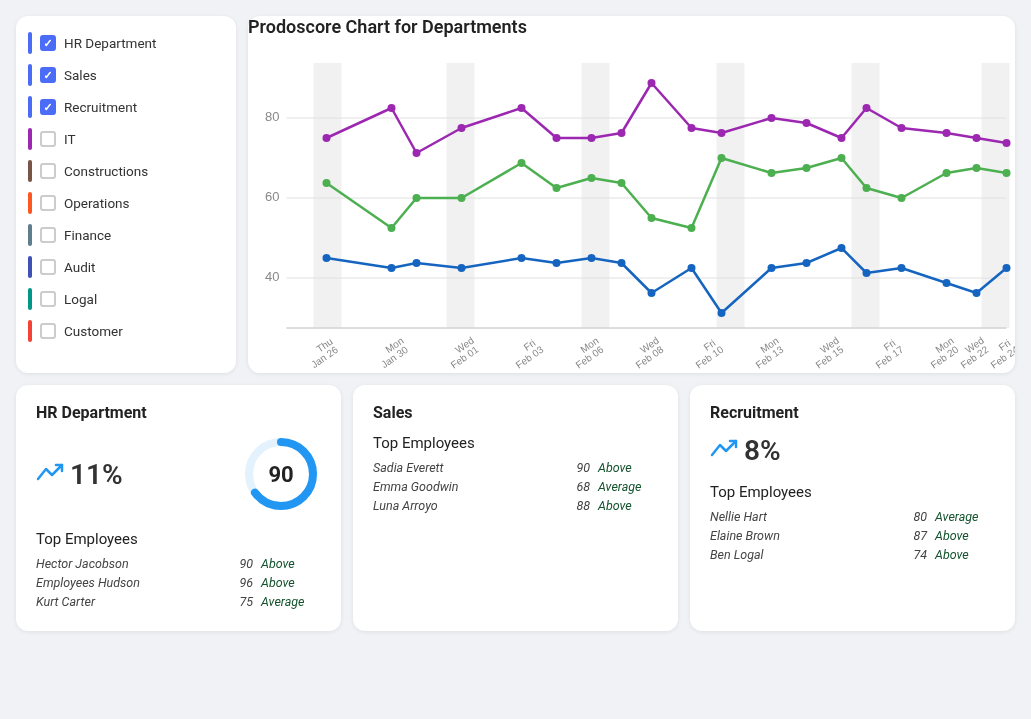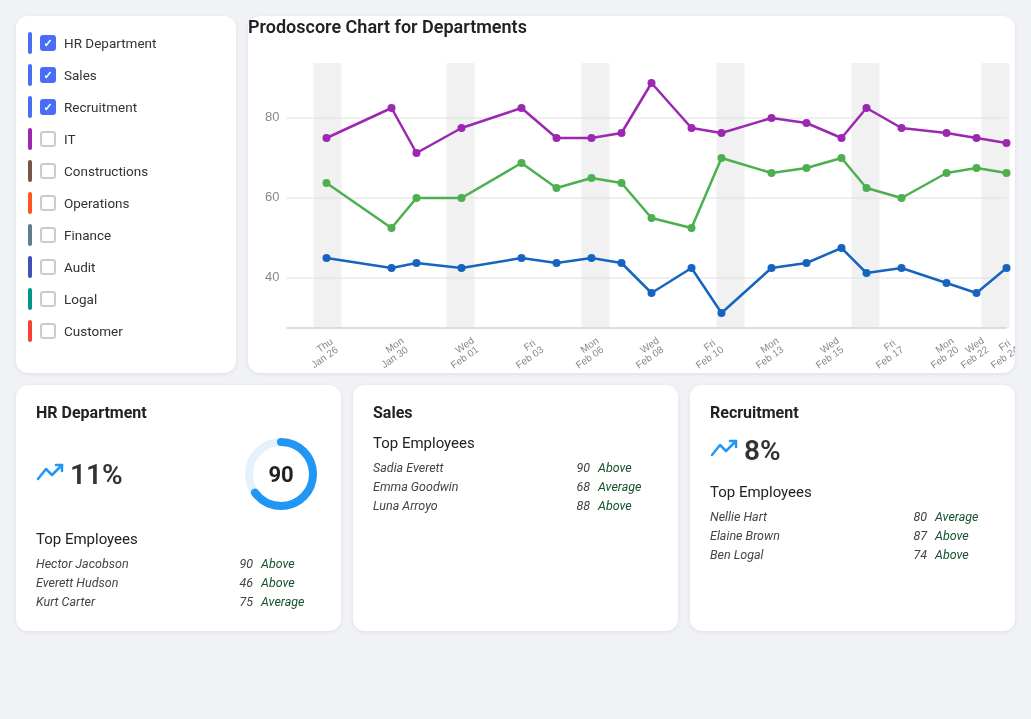--- a/index.html
+++ b/index.html
@@ -359,22 +359,22 @@
     <span class="donut-score">90</span>
   </div>
       </div>
       <div class="top-employees-title">Top Employees</div>
       <div class="employee-row">
         <span class="employee-name">Hector Jacobson</span>
         <span class="employee-score">90</span>
         <span class="employee-status">Above</span>
       </div>
       <div class="employee-row">
-        <span class="employee-name">Everett Hudson</span>
-        <span class="employee-score">46</span>
+        <span class="employee-name">Employees Hudson</span>
+        <span class="employee-score">96</span>
         <span class="employee-status">Above</span>
       </div>
       <div class="employee-row">
         <span class="employee-name">Kurt Carter</span>
         <span class="employee-score">75</span>
         <span class="employee-status">Average</span>
       </div>
     </div>
     <div class="dept-card">
       <div class="dept-card-title">Sales</div>

